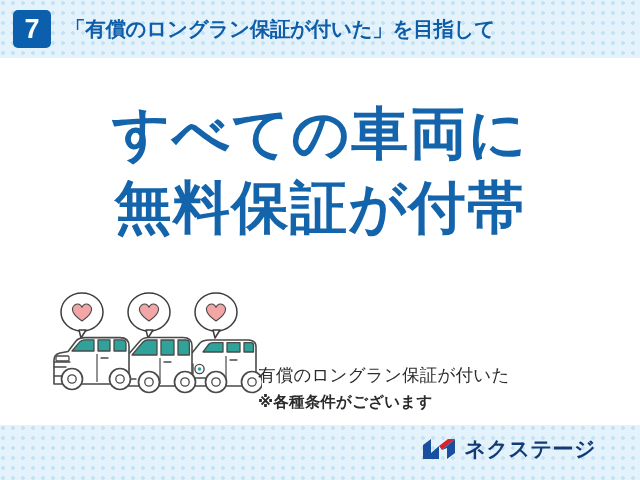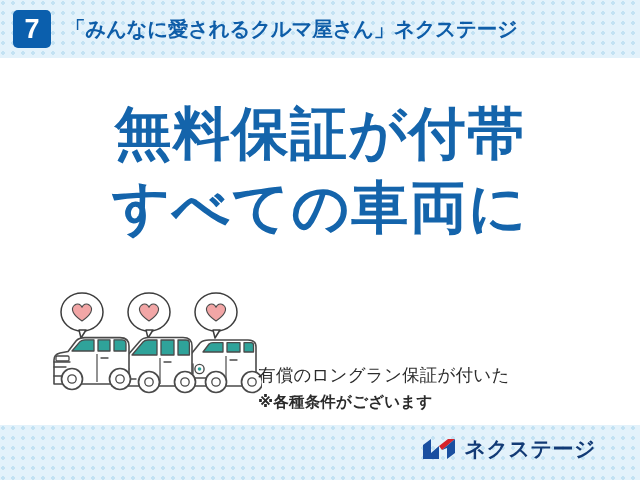--- a/index.html
+++ b/index.html
@@ -179,28 +179,28 @@
   }
 </style>
 </head>
 <body>
 
 <div id="banner">
 
   <div id="header-band" class="dot-band"></div>
   <div id="header-inner">
     <div id="step-badge">7</div>
-    <div id="header-title">「みんなに愛されるクルマ屋さん」ネクステージ</div>
+    <div id="header-title">「有償のロングラン保証が付いた」を目指して</div>
   </div>
 
   <div id="stage">
 
     <div id="headline">
+      <div class="headline-line">すべての車両に</div>
       <div class="headline-line">無料保証が付帯</div>
-      <div class="headline-line">すべての車両に</div>
     </div>
 
     <div id="lower-row">
 
       <div id="cars-art">
         <svg width="212" height="108" viewBox="0 0 212 108" xmlns="http://www.w3.org/2000/svg">
 
           <g fill="none">
             <ellipse cx="32" cy="22" rx="21" ry="19" fill="#ffffff" stroke="#3d3d3d" stroke-width="1.5"></ellipse>
             <path d="M29 40 L31 48 L36 40 Z" fill="#ffffff" stroke="#3d3d3d" stroke-width="1.5" stroke-linejoin="round"></path>

